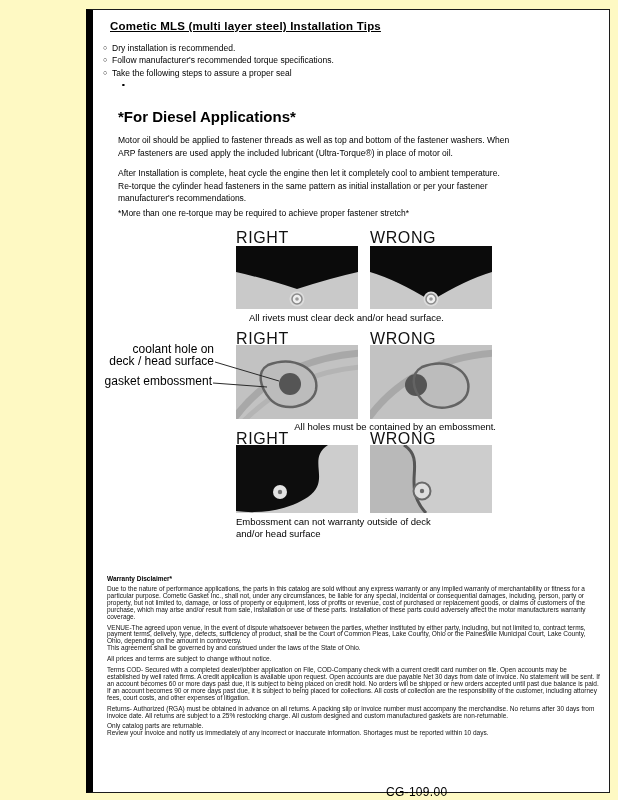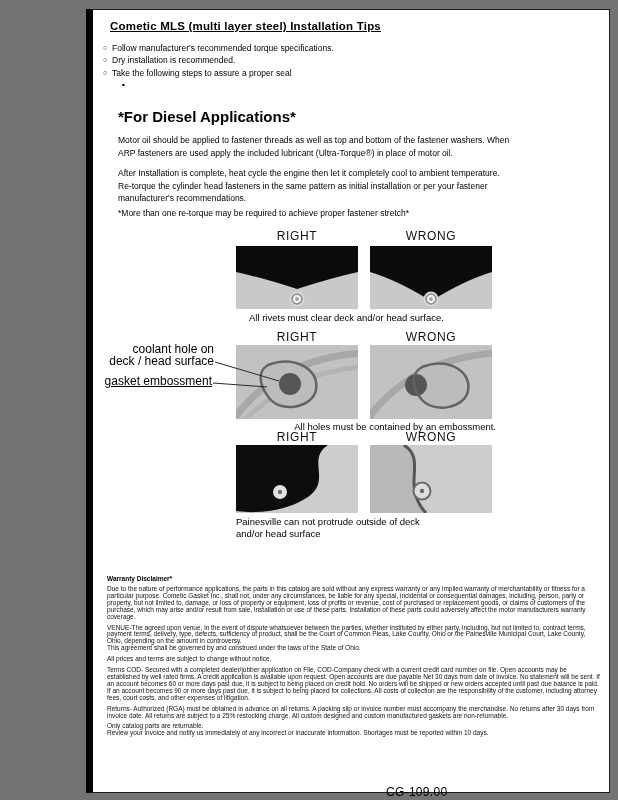--- a/index.html
+++ b/index.html
@@ -3,21 +3,21 @@
 <meta charset="utf-8">
 <style>
   * { margin:0; padding:0; box-sizing:border-box; }
   html,body { background:#ffffff; }
   body {
     width:618px; height:800px;
     font-family:"Liberation Sans", sans-serif;
     color:#000;
     position:relative;
   }
-  .page { position:relative; width:618px; height:800px; background:#737373; overflow:hidden; }
+  .page { position:relative; width:618px; height:800px; background:#fef9c3; overflow:hidden; }
   .frame {
     position:absolute; left:86px; top:9px; width:524px; height:784px;
     border:1px solid #1c1c1c; border-left:7px solid #000; background:#fff;
   }
   .abs { position:absolute; }
   .page-title {
     left:110px; top:20px; width:420px;
     font-size:11.5px; font-weight:bold; text-decoration:underline; letter-spacing:0.2px;
   }
   .body-text { font-size:8.5px; line-height:12.5px; }
@@ -26,22 +26,22 @@
   .bullet .marker { position:absolute; left:-9px; top:0; font-size:7px; line-height:12.4px; }
   .sub-bullets { left:130px; top:79px; width:420px; }
   .sub-bullet { position:relative; line-height:12.4px; }
   .sub-bullet .marker { position:absolute; left:-8px; top:0; font-size:8px; line-height:12.4px; }
   .diesel-heading { left:118px; top:108px; font-size:15px; font-weight:bold; }
   .para { left:118px; width:396px; }
   .para1 { top:134px; }
   .para2 { top:167px; }
   .note { top:207px; }
   .fig-label {
-    width:122px; text-align:center;
-    font-size:12px; letter-spacing:0.6px; color:#111;
+    width:122px; text-align:left;
+    font-size:16px; letter-spacing:0.6px; color:#111;
   }
   .fig { width:122px; overflow:hidden; }
   .fig svg { display:block; width:100%; height:100%; }
   .caption { font-size:9.5px; line-height:11.5px; white-space:pre-line; }
   .ann-text { font-size:12px; line-height:11.5px; text-align:right; }
   .leader-overlay { left:100px; top:340px; width:200px; height:75px; z-index:6; pointer-events:none; }
   .disclaimer { left:107px; top:575px; width:494px; }
   .disclaimer-heading { font-size:6.5px; font-weight:bold; margin-bottom:4px; }
   .disclaimer p {
     font-size:6.5px; line-height:6.9px; margin-bottom:4px; white-space:pre-line;
@@ -51,22 +51,22 @@
 </style>
 </head>
 <body>
 
 <div class="page">
   <div class="frame"></div>
 
   <div class="abs page-title">Cometic MLS (multi layer steel) Installation Tips</div>
 
   <div class="abs bullets body-text">
+    <div class="bullet"><span class="marker">○</span><span>Dry installation is recommended.</span></div>
     <div class="bullet"><span class="marker">○</span><span>Follow manufacturer's recommended torque specifications.</span></div>
-    <div class="bullet"><span class="marker">○</span><span>Dry installation is recommended.</span></div>
     <div class="bullet"><span class="marker">○</span><span>Take the following steps to assure a proper seal</span></div>
   </div>
 
   <div class="abs sub-bullets body-text">
     <div class="sub-bullet"><span class="marker">•</span></div>
     <div class="sub-bullet"><span class="marker">•</span></div>
   </div>
 
   <div class="abs diesel-heading">*For Diesel Applications*</div>
   <div class="abs para para1 body-text">Motor oil should be applied to fastener threads as well as top and bottom of the fastener washers. When ARP fasteners are used apply the included lubricant (Ultra-Torque®) in place of motor oil.</div>
@@ -96,21 +96,21 @@
   </div>
   <div class="abs caption" style="left:236px; top:312px; width:260px;margin-left:13px;">All rivets must clear deck and/or head surface.</div>
 
   <div class="abs fig-label" style="left:236px; top:330px;">RIGHT</div>
   <div class="abs fig-label" style="left:370px; top:330px;">WRONG</div>
 
   <div class="abs ann-text" style="left:104px; top:344px; width:110px;">
     <span style="display:block;">coolant hole on</span>
     <span style="display:block;">deck / head surface</span>
   </div>
-  <div class="abs ann-text" style="left:100px; top:376px; width:112px;text-decoration:underline;">gasket embossment</div>
+  <div class="abs ann-text" style="left:100px; top:376px; width:112px;">gasket embossment</div>
 
   <svg class="abs leader-overlay" viewBox="0 0 200 75">
     <line x1="115" y1="22" x2="179" y2="41" stroke="#2a2a2a" stroke-width="1"></line>
     <line x1="113" y1="43" x2="167" y2="47" stroke="#2a2a2a" stroke-width="1"></line>
   </svg>
 
   <div class="abs fig" style="left:236px; top:345px; height:74px;">
     <svg viewBox="0 0 122 74">
       <rect width="122" height="74" fill="#c2c2c2"></rect>
       <path d="M-5,78 C25,34 70,12 126,8" stroke="#a8a8a8" stroke-width="7" fill="none"></path>
@@ -143,21 +143,21 @@
   </div>
   <div class="abs fig" style="left:370px; top:445px; height:68px;">
     <svg viewBox="0 0 122 68">
       <rect width="122" height="68" fill="#cdcdcd"></rect>
       <path d="M0,0 H34 C58,16 30,40 56,68 L0,68 Z" fill="#b9b9b9"></path>
       <path d="M34,0 C58,16 30,40 56,68" fill="none" stroke="#565656" stroke-width="3"></path>
       <circle cx="52" cy="46" r="8.5" fill="#dedede" stroke="#6a6a6a" stroke-width="2"></circle>
       <circle cx="52" cy="46" r="2.2" fill="#6a6a6a"></circle>
     </svg>
   </div>
-  <div class="abs caption" style="left:236px; top:516px; width:260px;">Painesville can not protrude outside of deck
+  <div class="abs caption" style="left:236px; top:516px; width:260px;">Embossment can not warranty outside of deck
 and/or head surface</div>
 
   <div class="abs disclaimer">
     <div class="disclaimer-heading">Warranty Disclaimer*</div>
     <p>Due to the nature of performance applications, the parts in this catalog are sold without any express warranty or any implied warranty of merchantability or fitness for a particular purpose.  Cometic Gasket Inc., shall not, under any circumstances, be liable for any special, incidental or consequential damages, including, person, party or property, but not limited to, damage, or loss of property or equipment, loss of profits or revenue, cost of purchased or replacement goods, or claims of customers of the purchase, which may arise and/or result from sale, installation or use of these parts.  Installation of these parts could adversely affect the motor manufacturers warranty coverage.</p>
     <p>VENUE-The agreed upon venue, in the event of dispute whatsoever between the parties, whether instituted by either party, including, but not limited to, contract terms, payment terms, delivery, type, defects, sufficiency of product, shall be the Court of Common Pleas, Lake County, Ohio or the Painesville Municipal Court, Lake County, Ohio, depending on the amount in controversy.
 This agreement shall be governed by and construed under the laws of the State of Ohio.</p>
     <p>All prices and terms are subject to change without notice.</p>
     <p>Terms COD- Secured with a completed dealer/jobber application on File, COD-Company check with a current credit card number on file.  Open accounts may be established by well rated firms.  A credit application is available upon request.  Open accounts are due payable Net 30 days from date of invoice.  No statement will be sent.  If an account becomes 60 or more days past due, it is subject to being placed on credit hold.  No orders will be shipped or new orders accepted until past due balance is paid.  If an account becomes 90 or more days past due, it is subject to being placed for collections.  All costs of collection are the responsibility of the customer, including attorney fees, court costs, and other expenses of litigation.</p>
     <p>Returns- Authorized (RGA) must be obtained in advance on all returns.  A packing slip or invoice number must accompany the merchandise.  No returns after 30 days from invoice date.  All returns are subject to a 25% restocking charge.  All custom designed and custom manufactured gaskets are non-returnable.</p>

